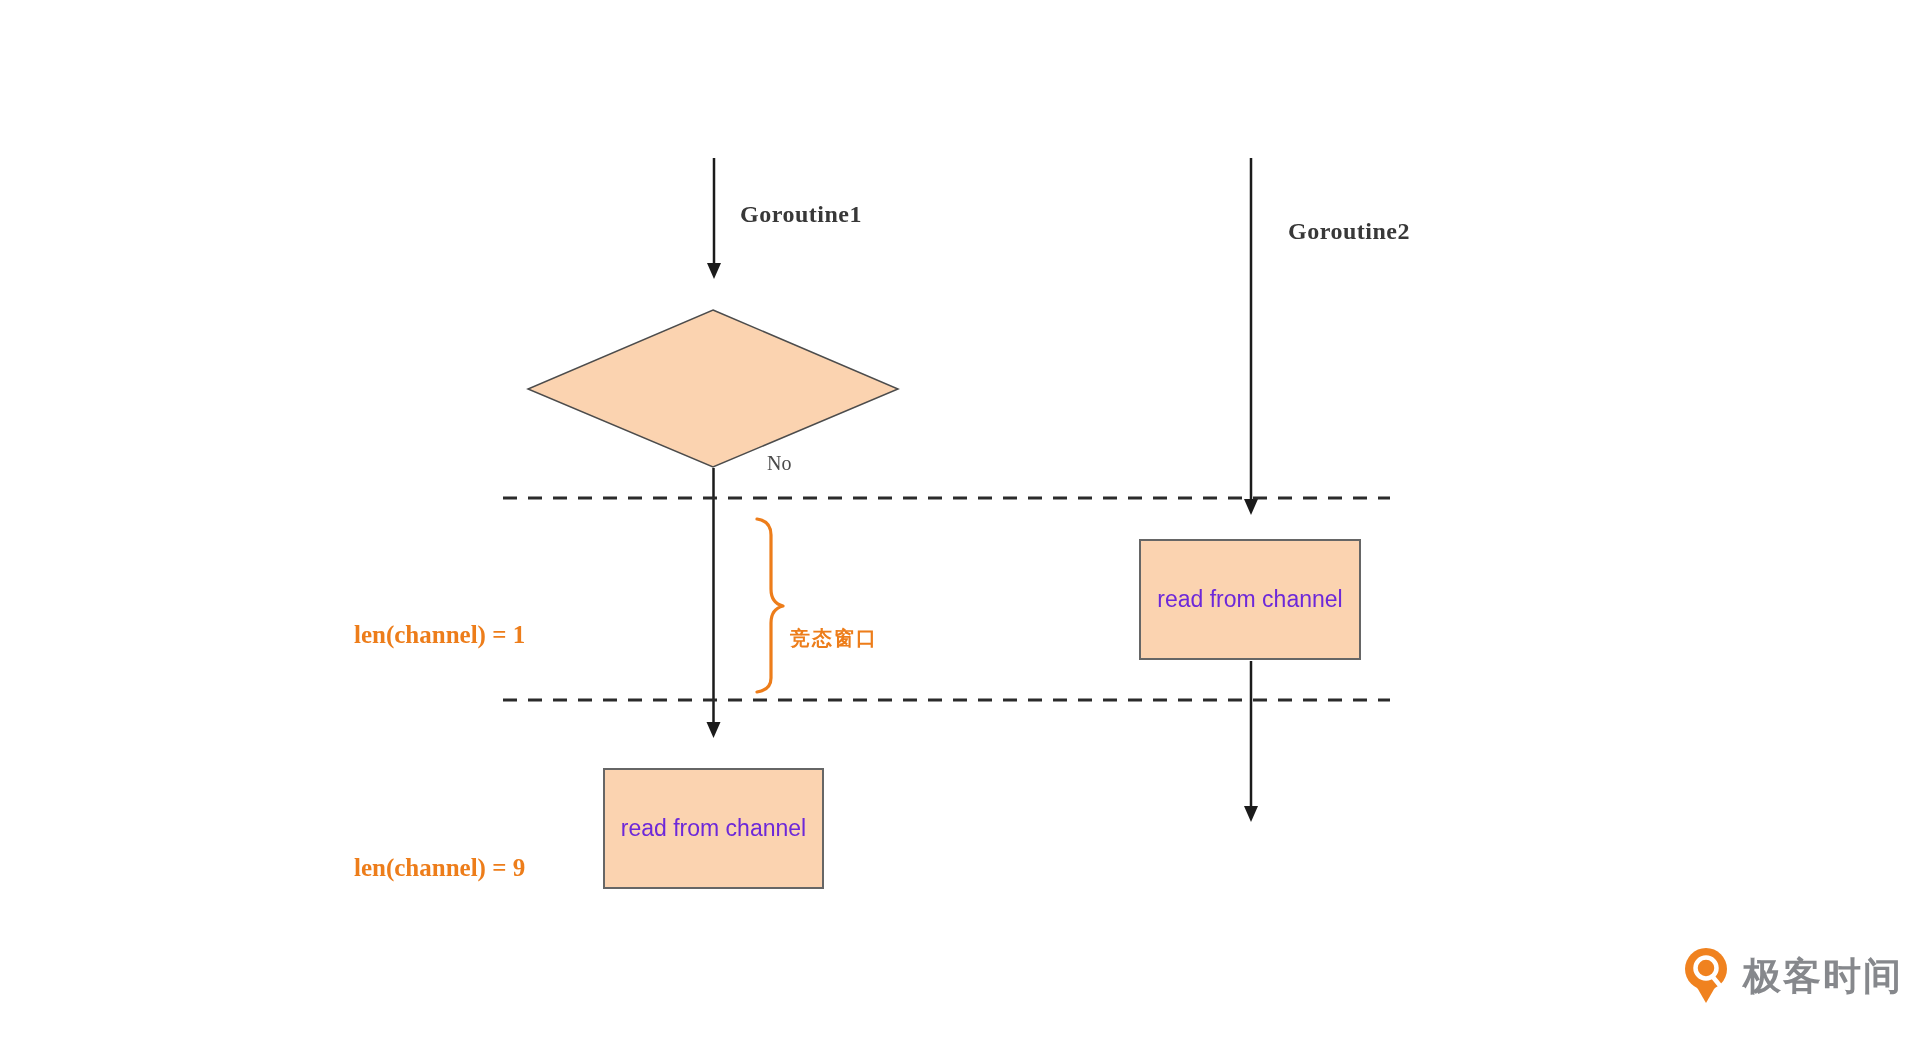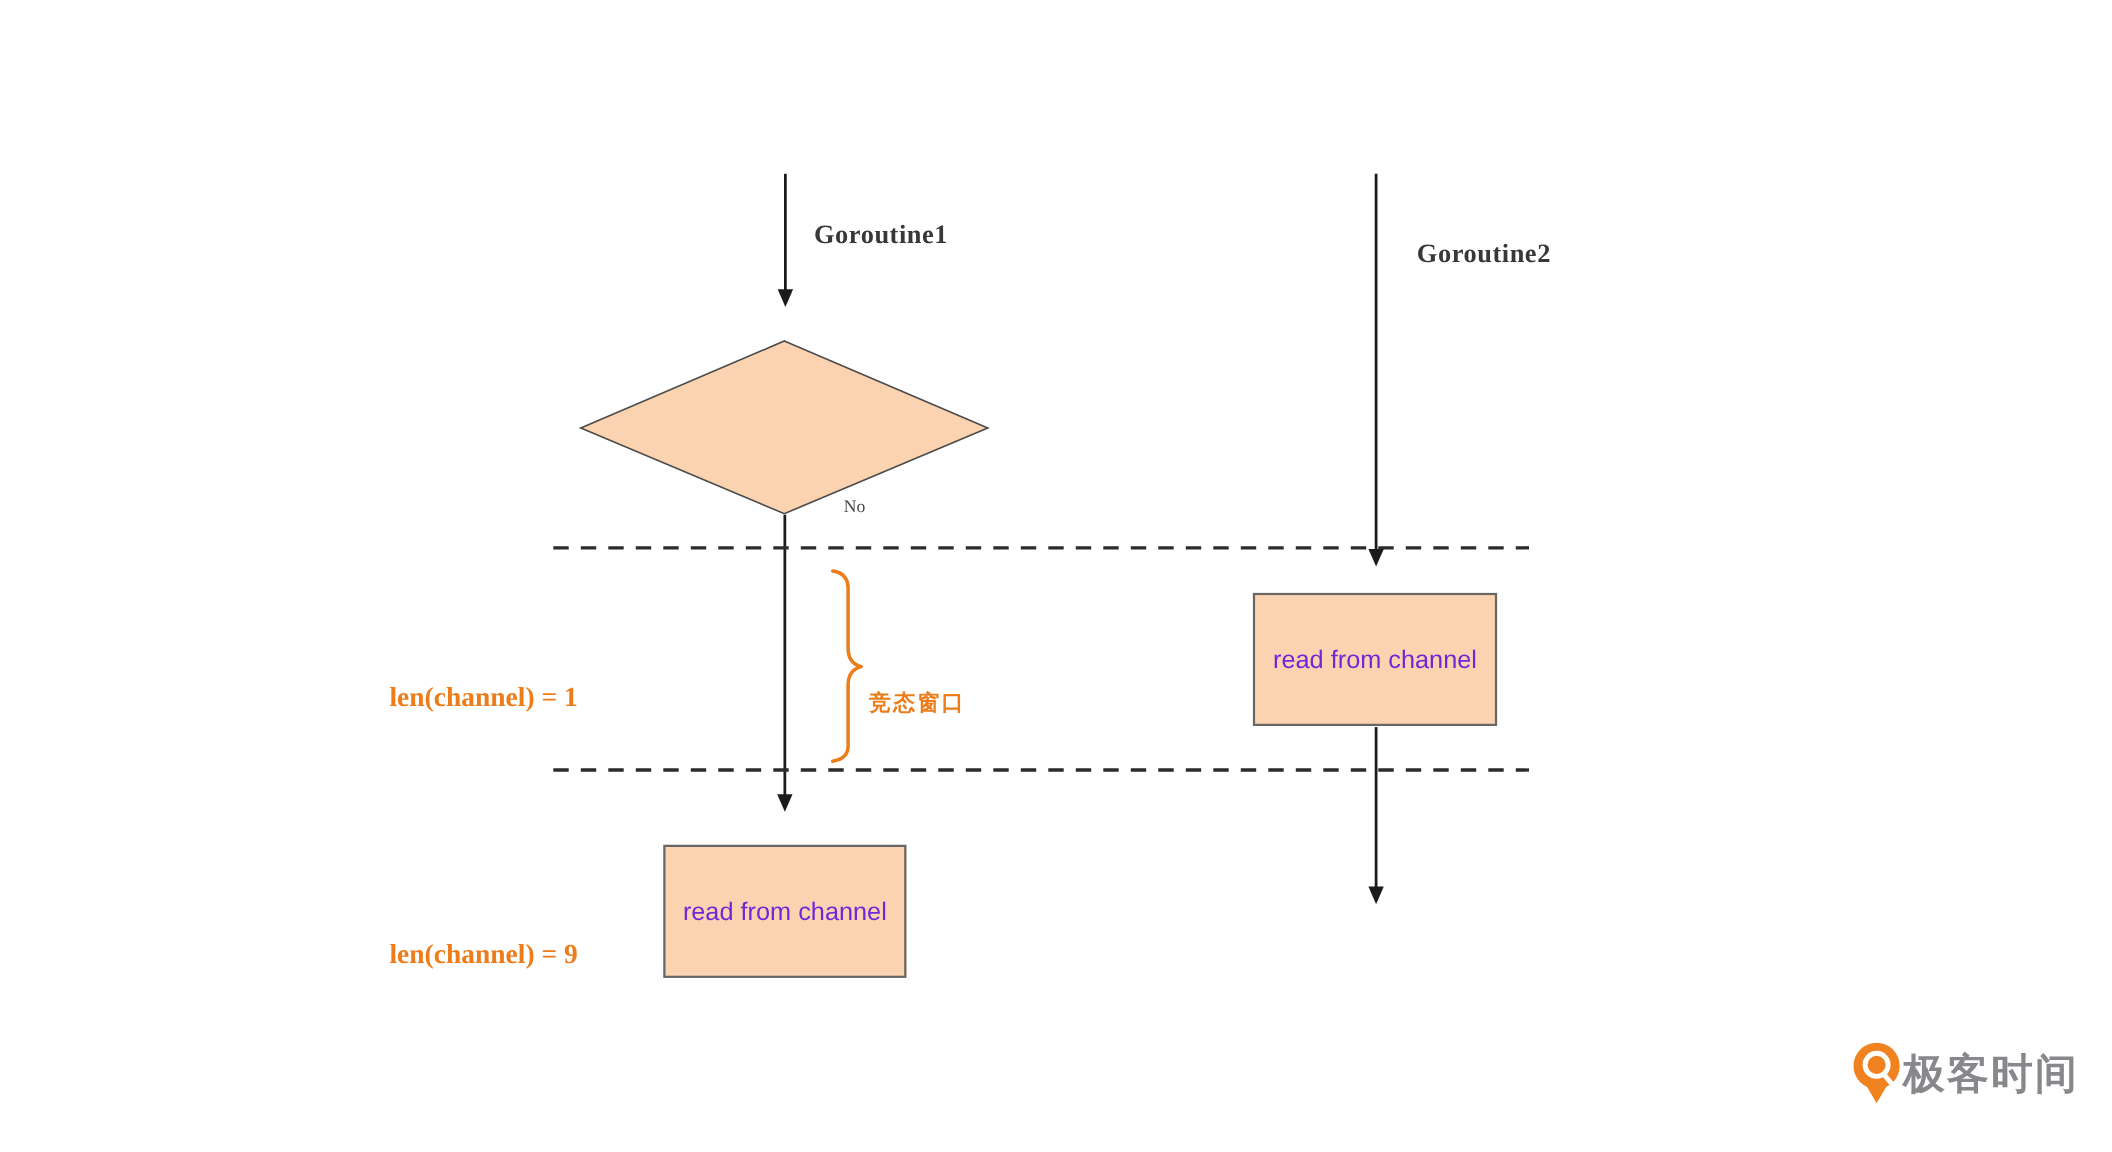--- a/index.html
+++ b/index.html
@@ -38,21 +38,21 @@
   .goroutine2-title { left: 1288px; top: 218px; }
   .decision-text {
     left: 553px; top: 375px;
     width: 320px;
     text-align: center;
     font-size: 24px;
     color: #4a4a4a;
   }
   .no-text {
     left: 767px; top: 452px;
-    font-size: 16px;
+    font-size: 20px;
     color: #4a4a4a;
   }
   .orange-note {
     font-size: 25px;
     font-weight: 700;
     color: #ed7d1a;
     margin-top: 38px;
   }
   .len1-note { left: 354px; top: 583px; }
   .len0-note { left: 354px; top: 816px; }
@@ -74,21 +74,21 @@
     color: #6d28d9;
     box-sizing: border-box;
   }
   .box-goroutine1 { left: 603px; top: 768px; width: 221px; height: 121px; }
   .box-goroutine2 { left: 1139px; top: 539px; width: 222px; height: 121px; }
   .brand {
     position: absolute;
     left: 1684px; top: 948px;
     display: flex;
     align-items: center;
-    gap: 2px;
+    gap: 15px;
   }
   .brand-text {
     font-size: 38px;
     font-weight: 600;
     color: #86888c;
     letter-spacing: 2px;
   }
 </style>
 </head>
 <body>

